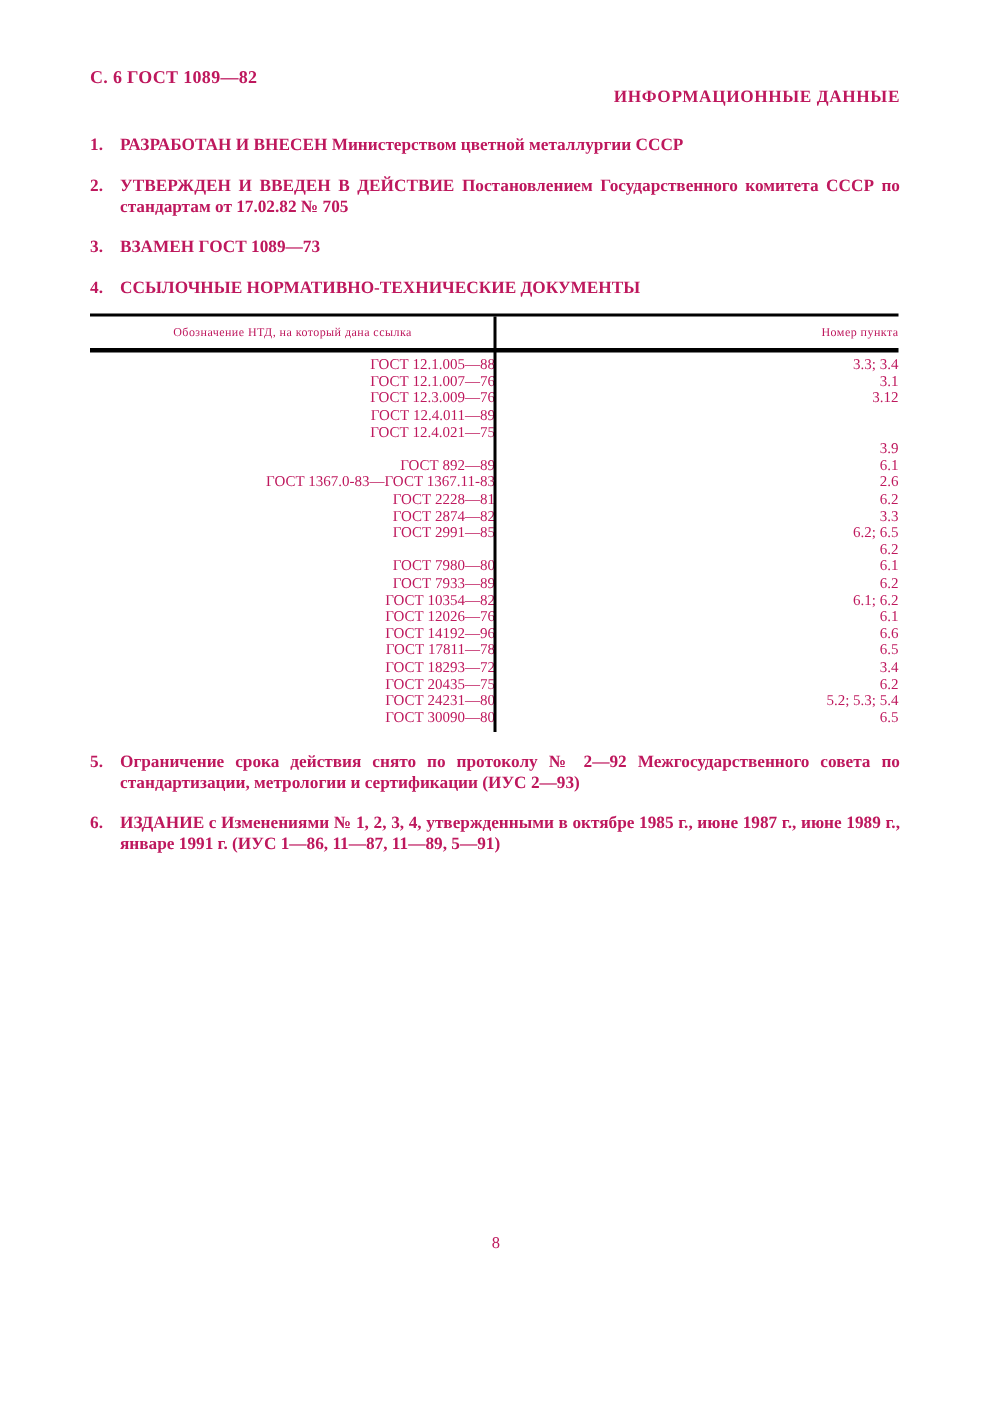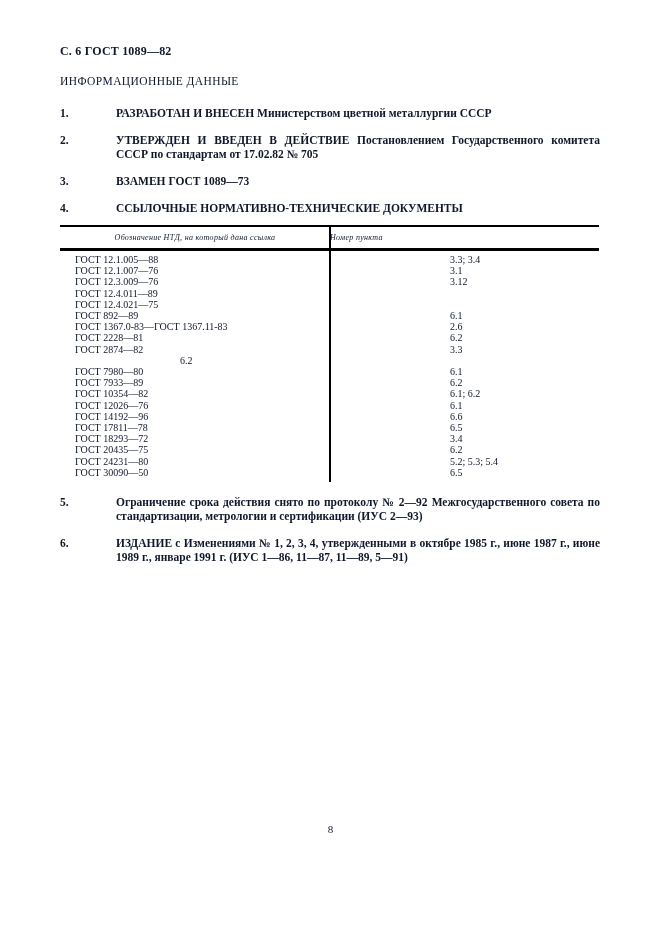--- a/index.html
+++ b/index.html
@@ -2,52 +2,51 @@
 <html><head>
 <meta charset="utf-8">
 <style>
   * { margin: 0; padding: 0; box-sizing: border-box; }
   html, body { background: #ffffff; }
   .page {
     position: relative;
     width: 661px;
     height: 936px;
     background: #ffffff;
-    color: #0f172a;
+    color: #be185d;
     font-family: "Liberation Serif", serif;
     overflow: hidden;
   }
   .content {
     position: absolute;
     left: 60px;
     top: 44px;
     width: 540px;
   }
   .doc-header {
     font-size: 12px;
     font-weight: 700;
     letter-spacing: 0.2px;
   }
   .doc-title {
-    margin-top: 16px;
-    text-align: left;
+    text-align: right;
     font-size: 11.5px;
-    font-weight: 400;
+    font-weight: 700;
     letter-spacing: 0.4px;
   }
   .clauses { margin-top: 19px; }
   .clause {
     display: flex;
     font-weight: 700;
     font-size: 11.5px;
     line-height: 14px;
     margin-bottom: 13px;
   }
   .clause-num { flex: 0 0 20px; }
-  .clause-text { flex: 1; text-align: justify; margin-left: 36px; }
+  .clause-text { flex: 1; text-align: justify; }
 
   .ntd-table {
     position: relative;
     width: 539px;
     margin-top: -3px;
     border-top: 2px solid #000;
   }
   .v-divider {
     position: absolute;
     left: 269px;
@@ -56,34 +55,34 @@
     width: 2px;
     background: #000;
   }
   .t-head {
     display: flex;
     align-items: center;
     height: 24px;
     border-bottom: 3px solid #000;
     font-size: 8px;
     letter-spacing: 0.3px;
-    font-style: italic;
   }
   .t-head .t-col1 {
     flex: 0 0 270px;
     text-align: center;
   }
   .t-head .t-col2 {
     flex: 1;
-    text-align: left;
+    text-align: right;
   }
   .t-body {
     padding: 3px 0 4px 0;
     font-size: 10px;
     line-height: 11.2px;
+    text-align: right;
   }
   .t-row { display: flex; }
   .cell-ntd {
     flex: 0 0 270px;
     padding-left: 15px;
     white-space: nowrap;
     overflow: hidden;
   }
   .cell-punkt {
     flex: 1;
@@ -160,20 +159,21 @@
 
           <div class="t-row">
             <div class="cell-ntd">ГОСТ 12.4.011—89</div>
           </div>
 
           <div class="t-row">
             <div class="cell-ntd">ГОСТ 12.4.021—75</div>
           </div>
 
           <div class="t-row">
+            <div class="cell-punkt">3.9</div>
           </div>
 
           <div class="t-row">
             <div class="cell-ntd">ГОСТ 892—89</div>
             <div class="cell-punkt">6.1</div>
           </div>
 
           <div class="t-row">
             <div class="cell-ntd">ГОСТ 1367.0-83—ГОСТ 1367.11-83</div>
             <div class="cell-punkt">2.6</div>
@@ -182,20 +182,24 @@
           <div class="t-row">
             <div class="cell-ntd">ГОСТ 2228—81</div>
             <div class="cell-punkt">6.2</div>
           </div>
 
           <div class="t-row">
             <div class="cell-ntd">ГОСТ 2874—82</div>
             <div class="cell-punkt">3.3</div>
           </div>
 
+          <div class="t-row">
+            <div class="cell-ntd">ГОСТ 2991—85</div>
+            <div class="cell-punkt">6.2; 6.5</div>
+          </div>
 
           <div class="t-row">
             <div class="cell-punkt">6.2</div>
           </div>
 
           <div class="t-row">
             <div class="cell-ntd">ГОСТ 7980—80</div>
             <div class="cell-punkt">6.1</div>
           </div>
 
@@ -233,21 +237,21 @@
             <div class="cell-ntd">ГОСТ 20435—75</div>
             <div class="cell-punkt">6.2</div>
           </div>
 
           <div class="t-row">
             <div class="cell-ntd">ГОСТ 24231—80</div>
             <div class="cell-punkt">5.2; 5.3; 5.4</div>
           </div>
 
           <div class="t-row">
-            <div class="cell-ntd">ГОСТ 30090—50</div>
+            <div class="cell-ntd">ГОСТ 30090—80</div>
             <div class="cell-punkt">6.5</div>
           </div>
 
       </div>
     </div>
 
     <div class="clauses clauses-after">
 
         <div class="clause">
           <span class="clause-num">5.</span>

